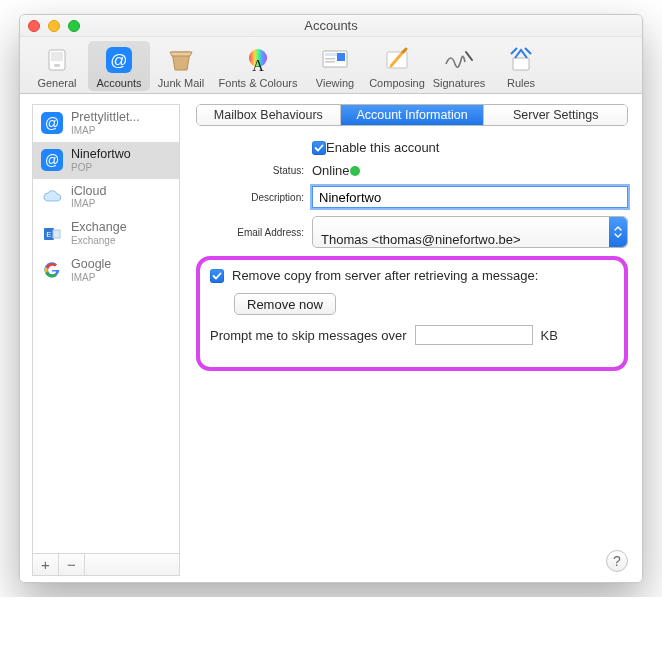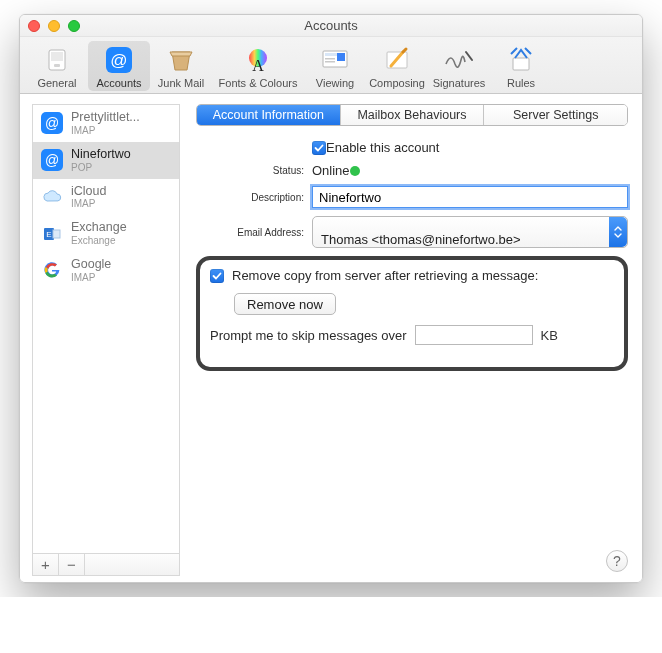--- a/index.html
+++ b/index.html
@@ -155,21 +155,21 @@
   .mac-btn {
     height:22px; padding:0 12px;
     background:linear-gradient(#ffffff,#f1f1f1);
     border:1px solid #b9b9b9; border-radius:5px;
     font-size:13px; color:#222;
     display:inline-flex; align-items:center;
   }
 
   
   .highlight {
-    border: 4px solid #404040;
+    border: 4px solid #d946ef;
     border-radius: 14px;
     padding: 8px 10px 10px;
     margin-top: 6px;
   }
   .highlight .row { display:flex; align-items:center; margin-bottom:10px; gap:8px; }
   .highlight .row:last-child { margin-bottom:12px; }
   .indent { padding-left: 24px; }
 
   .kb-input {
     width: 118px; height:20px; background:#fff; border:1px solid #b9b9b9;
@@ -373,22 +373,22 @@
       <div class="list-footer">
         <div class="fbtn">+</div>
         <div class="fbtn">−</div>
         <div class="fbtn fspacer"></div>
       </div>
     </div>
 
     <div class="main">
 
       <div class="tabbar">
+        <div class="tab">Mailbox Behaviours</div>
         <div class="tab active">Account Information</div>
-        <div class="tab">Mailbox Behaviours</div>
         <div class="tab">Server Settings</div>
       </div>
 
       <div class="formrow">
         <div class="flabel"></div>
         <div class="fval">
           <span class="mac-check">
             <svg viewBox="0 0 10 10">
                 <path d="M1.5 5 L4 7.5 L8.5 2.5" stroke="#fff" stroke-width="1.8" fill="none" stroke-linecap="round" stroke-linejoin="round"></path>
               </svg>

